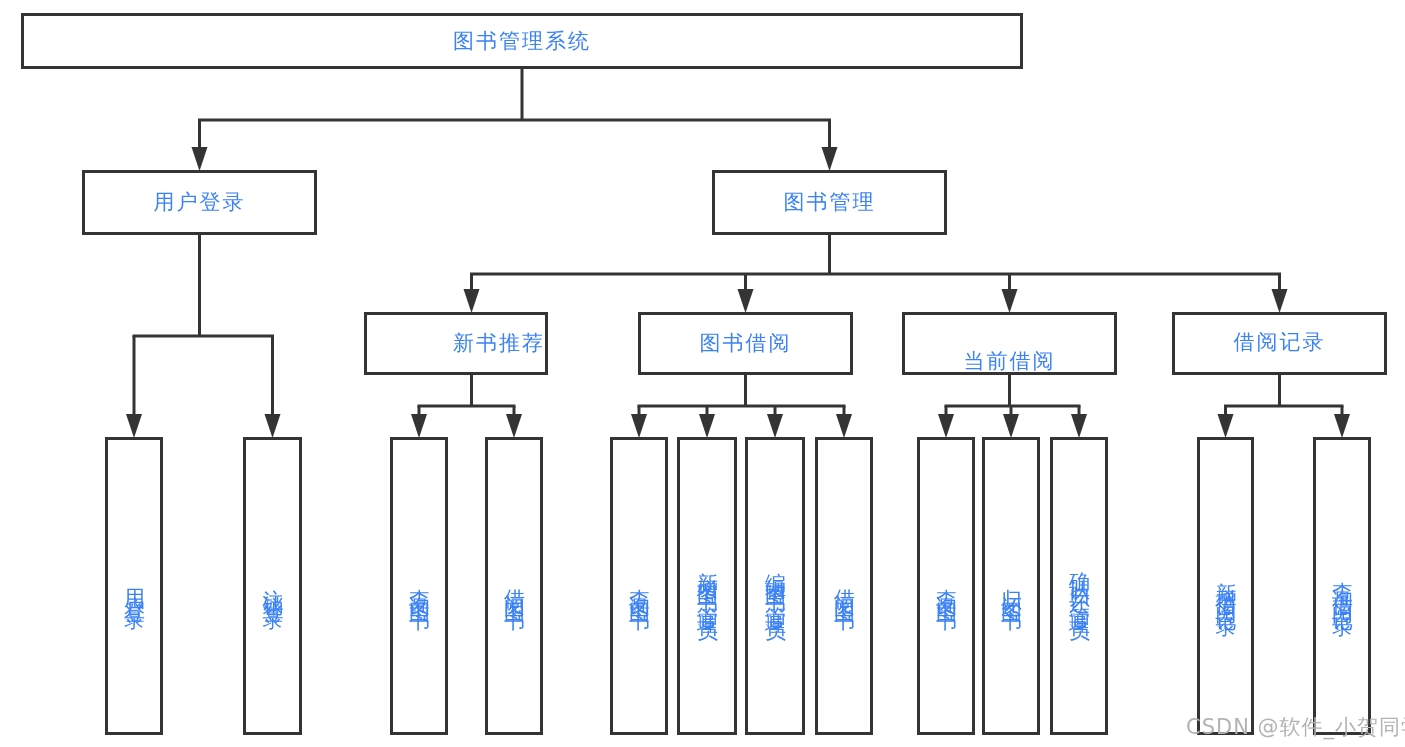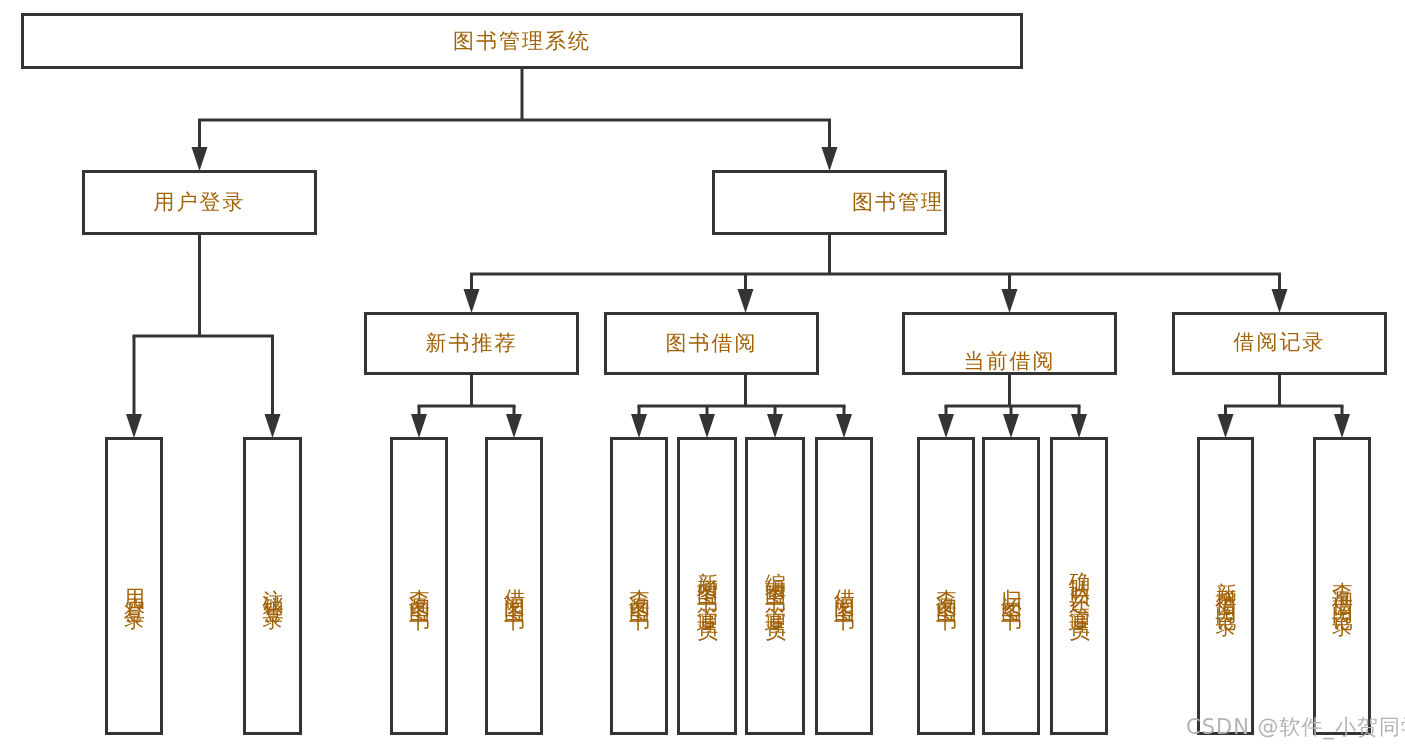--- a/index.html
+++ b/index.html
@@ -20,21 +20,21 @@
     position: absolute;
     background: #ffffff;
     border: 3px solid #343434;
     box-sizing: border-box;
     display: flex;
     align-items: center;
     justify-content: center;
     z-index: 2;
   }
   .node .label {
-    color: #a16207;
+    color: #3b82f6;
     font-size: 21px;
     line-height: 1;
     white-space: nowrap;
   }
   .node.horizontal .label {
     letter-spacing: 2px;
   }
   .node.vertical .label {
     writing-mode: vertical-rl;
     letter-spacing: 7px;
@@ -109,27 +109,27 @@
       <line x1="1342" y1="406" x2="1342" y2="415" stroke="#343434" stroke-width="3"></line>
       <polygon points="1334,414 1350,414 1342,438" fill="#343434"></polygon>
     </svg>
   <div id="nodes">
       <div class="node horizontal" style="left: 21px; top: 13px; width: 1002px; height: 56px;">
         <span class="label">图书管理系统</span>
       </div>
       <div class="node horizontal" style="left: 82px; top: 170px; width: 235px; height: 65px;">
         <span class="label">用户登录</span>
       </div>
-      <div class="node horizontal" style="left: 712px; top: 170px; width: 235px; height: 65px; justify-content: flex-end;">
+      <div class="node horizontal" style="left: 712px; top: 170px; width: 235px; height: 65px;">
         <span class="label">图书管理</span>
       </div>
-      <div class="node horizontal" style="left: 364px; top: 312px; width: 215px; height: 63px;">
+      <div class="node horizontal" style="left: 364px; top: 312px; width: 184px; height: 63px; justify-content: flex-end;">
         <span class="label">新书推荐</span>
       </div>
-      <div class="node horizontal" style="left: 604px; top: 312px; width: 215px; height: 63px;">
+      <div class="node horizontal" style="left: 638px; top: 312px; width: 215px; height: 63px;">
         <span class="label">图书借阅</span>
       </div>
       <div class="node horizontal" style="left: 902px; top: 312px; width: 215px; height: 63px; align-items: flex-end;">
         <span class="label">当前借阅</span>
       </div>
       <div class="node horizontal" style="left: 1172px; top: 312px; width: 215px; height: 63px; font-family: Liberation Mono, monospace;">
         <span class="label">借阅记录</span>
       </div>
       <div class="node vertical" style="left: 105px; top: 437px; width: 58px; height: 298px;">
         <span class="label">用户登录</span>

